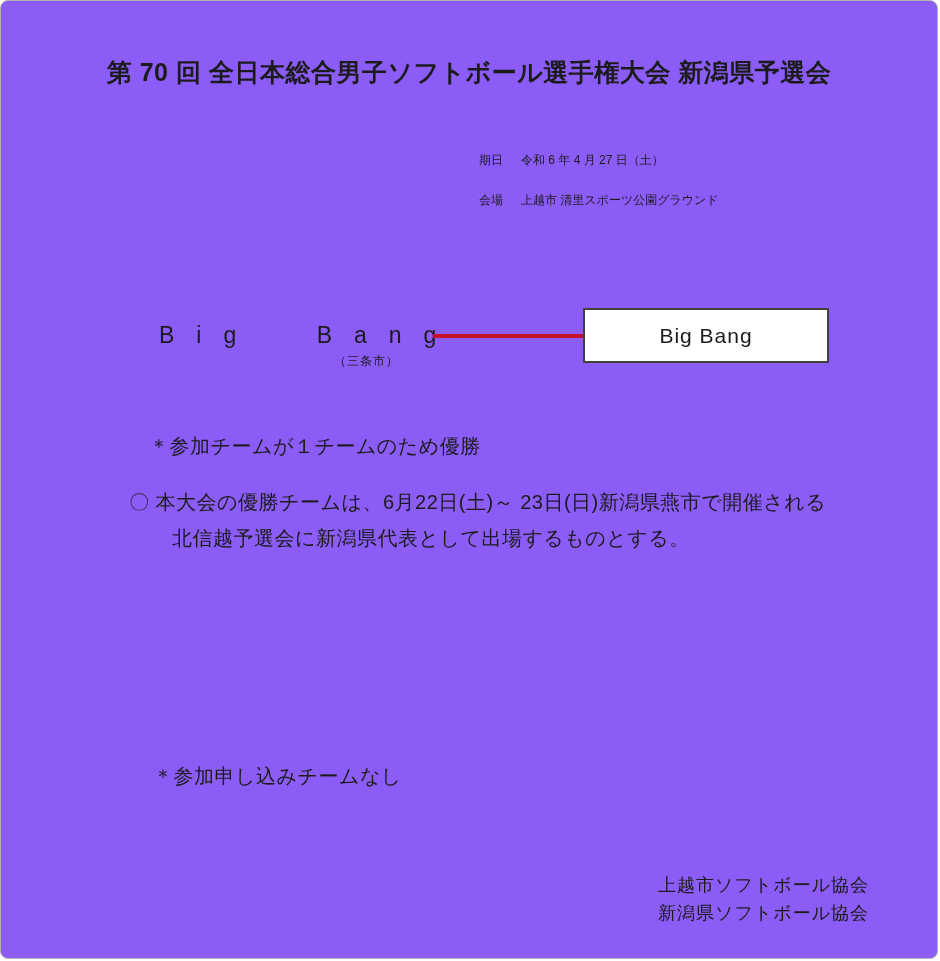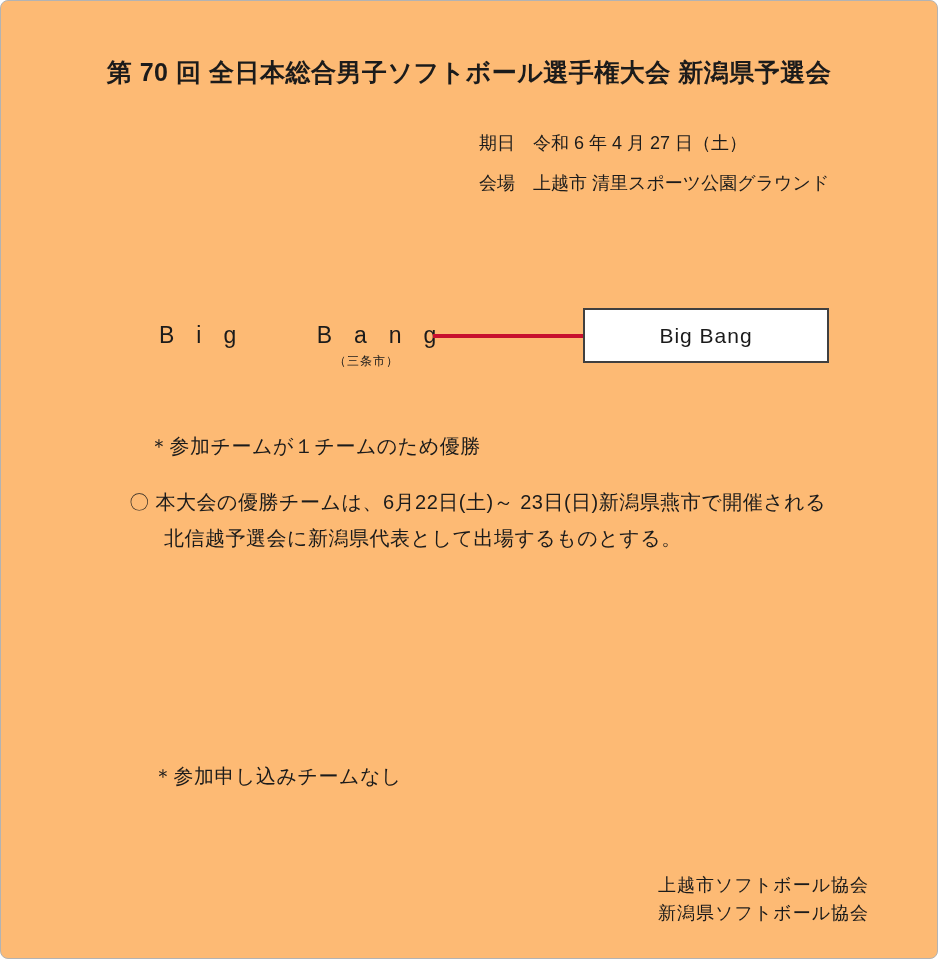--- a/index.html
+++ b/index.html
@@ -6,21 +6,21 @@
   html, body {
     margin: 0;
     padding: 0;
     background: #ffffff;
   }
   .page {
     position: relative;
     width: 938px;
     height: 959px;
     box-sizing: border-box;
-    background: #fdba74;
+    background: #8b5cf6;
     border: 1px solid #b3b3b3;
     border-radius: 8px;
     overflow: hidden;
     font-family: "Liberation Sans", "DejaVu Sans", sans-serif;
     color: #1b1b1b;
   }
   .abs { position: absolute; white-space: nowrap; }
 
   .section-title {
     left: 0;
@@ -28,22 +28,22 @@
     text-align: center;
     font-size: 25px;
     font-weight: bold;
     letter-spacing: 0.5px;
   }
   .title-men   { top: 55px; }
   .title-women { top: 656px; }
 
   .event-info {
     left: 478px;
-    top: 122px;
-    font-size: 18px;
+    top: 139px;
+    font-size: 12px;
     line-height: 40px;
   }
   .event-row { display: flex; }
   .event-label { margin-right: 18px; }
 
   .team-name {
     left: 158px;
     top: 321px;
     font-size: 23px;
     letter-spacing: 22px;
@@ -79,21 +79,21 @@
     display: flex;
     align-items: center;
     justify-content: center;
     font-size: 21px;
     letter-spacing: 1px;
   }
 
   .note { font-size: 20px; letter-spacing: 0.5px; }
   .note-1      { left: 148px; top: 432px; }
   .note-2-l1   { left: 128px; top: 488px; }
-  .note-2-l2   { left: 163px; top: 524px; }
+  .note-2-l2   { left: 171px; top: 524px; }
   .note-women  { left: 152px; top: 762px; }
 
   .footer {
     left: 657px;
     top: 870px;
     font-size: 18px;
     line-height: 28px;
     letter-spacing: 1px;
   }
 </style>

